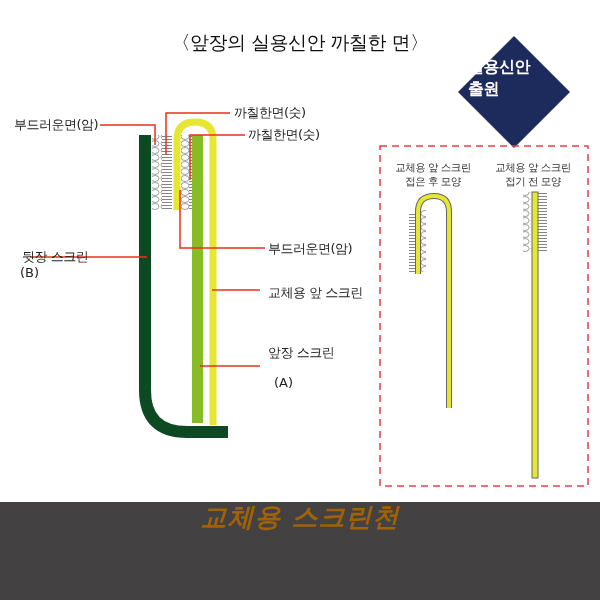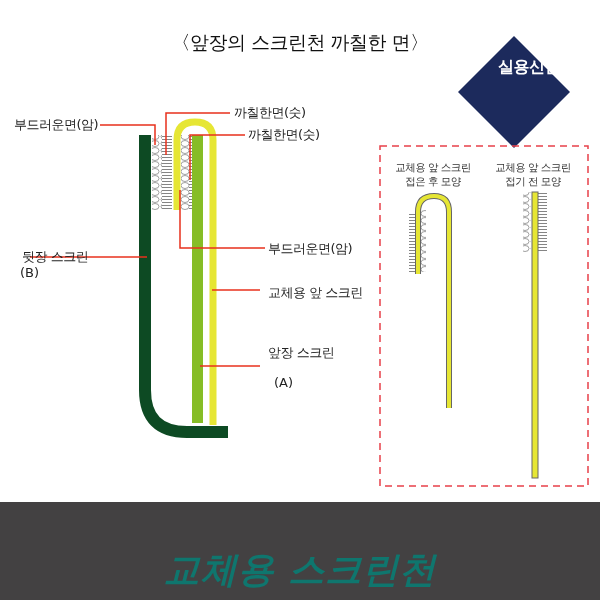--- a/index.html
+++ b/index.html
@@ -8,45 +8,46 @@
     background: #ffffff;
     font-family: "DejaVu Sans", "Liberation Sans", sans-serif;
     color: #222;
   }
   .abs { position: absolute; }
   .title {
     left: 0; width: 600px; top: 30px; text-align: center;
     font-size: 19px; letter-spacing: -0.5px; color: #111;
   }
   .badge-text {
-    left: 468px; top: 56px; width: 92px; text-align: right;
+    left: 468px; top: 56px; width: 92px; text-align: left;
     color: #fff; font-size: 16px; line-height: 22px; font-weight: bold; letter-spacing: -0.5px;
   }
   .lbl { font-size: 13px; color: #222; letter-spacing: -0.5px; white-space: nowrap; }
   .lbl-sub { font-size: 13px; color: #222; }
   .panel-lbl { font-size: 10.5px; color: #333; text-align: center; line-height: 14px; letter-spacing: -0.5px; }
   .footer {
     left: 0; top: 502px; width: 600px; height: 98px; background: #434142;
   }
   .footer-text {
-    left: 0; top: 546px; width: 600px; text-align: center;
-    color: #0f766e; font-size: 36px; font-weight: bold; font-style: italic; letter-spacing: 1px;
+    left: 0; top: 500px; width: 600px; text-align: center;
+    color: #a16207; font-size: 26px; font-weight: bold; font-style: italic; letter-spacing: 1px;
   }
   svg { position: absolute; left: 0; top: 0; }
 </style>
 </head>
 <body>
 
-<div class="abs title">〈앞장의 스크린천 까칠한 면〉</div>
+<div class="abs title">〈앞장의 실용신안 까칠한 면〉</div>
 
 <svg class="badge-svg" width="600" height="600">
   <polygon points="514,36 570,92 514,148 458,92" fill="#1c2a5c"></polygon>
 </svg>
 <div class="abs badge-text">
   <div>실용신안</div>
+  <div>출원</div>
 </div>
 
 <svg width="600" height="600">
   <defs>
     <pattern id="loops" x="0" y="0" width="10" height="7" patternUnits="userSpaceOnUse">
       <ellipse cx="5" cy="3.5" rx="4" ry="3" fill="none" stroke="#777" stroke-width="0.7"></ellipse>
     </pattern>
     <pattern id="hooks" x="0" y="0" width="10" height="3" patternUnits="userSpaceOnUse">
       <line x1="0" y1="1.5" x2="10" y2="1.5" stroke="#666" stroke-width="0.8"></line>
     </pattern>

